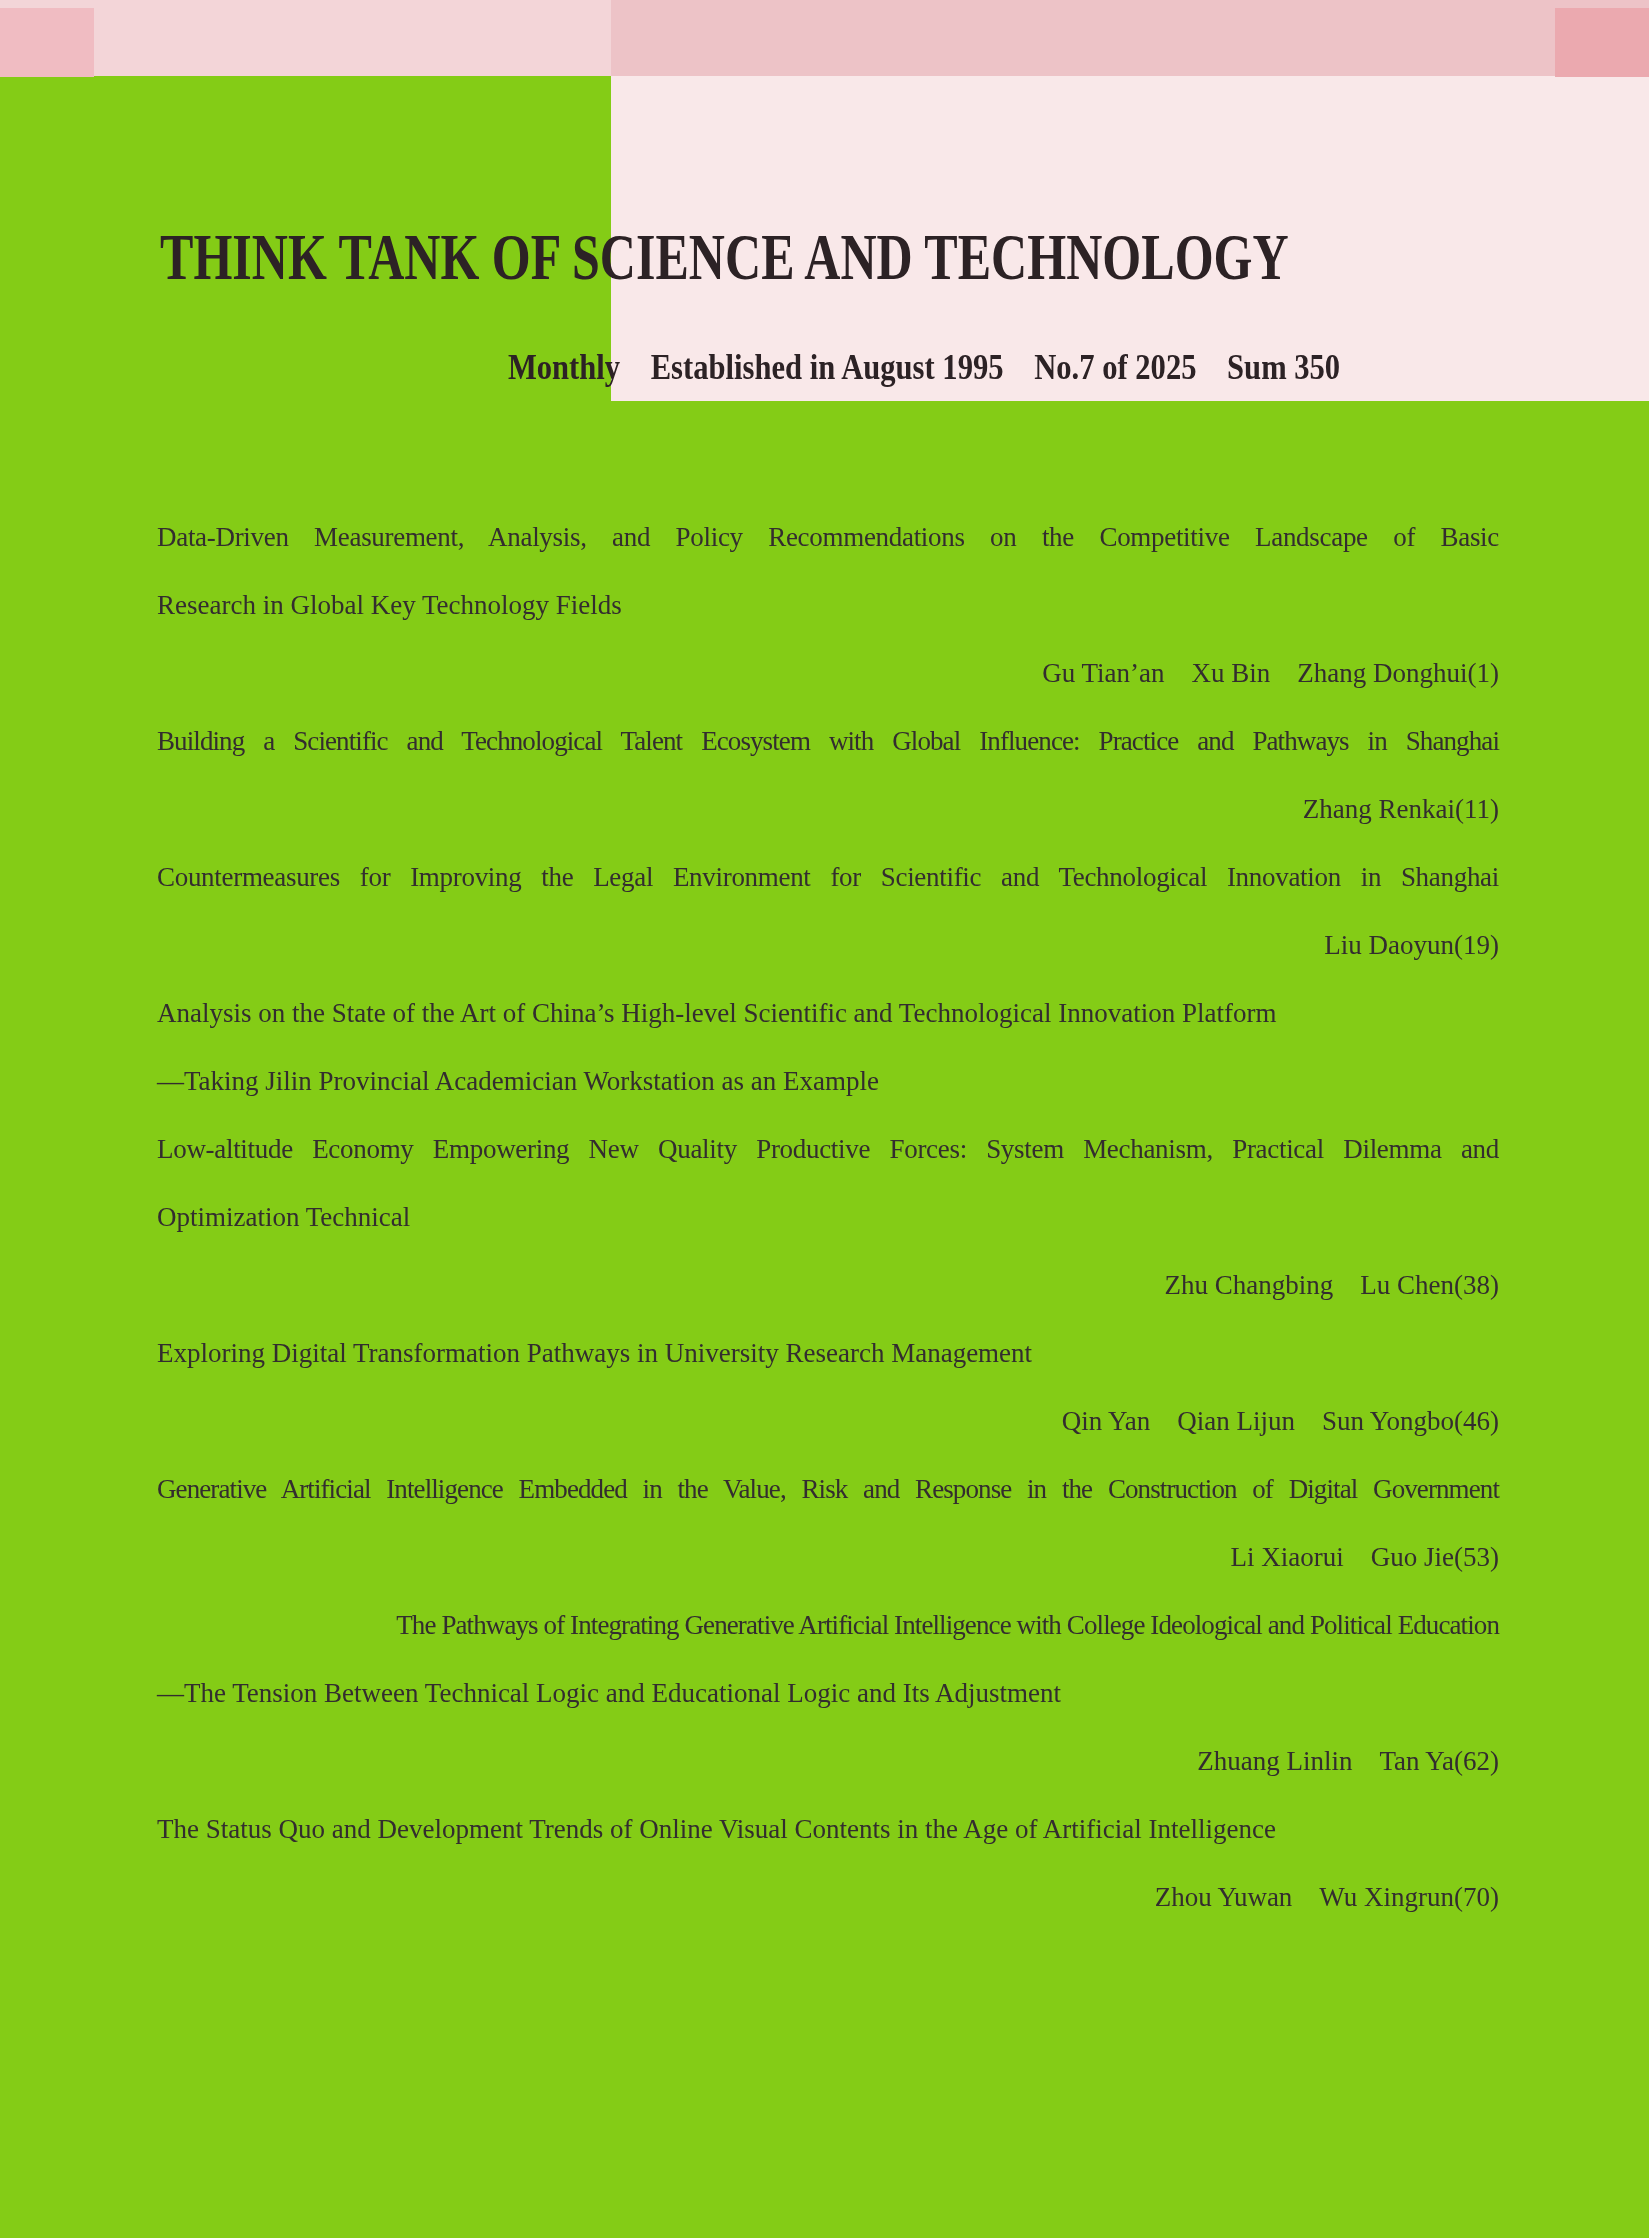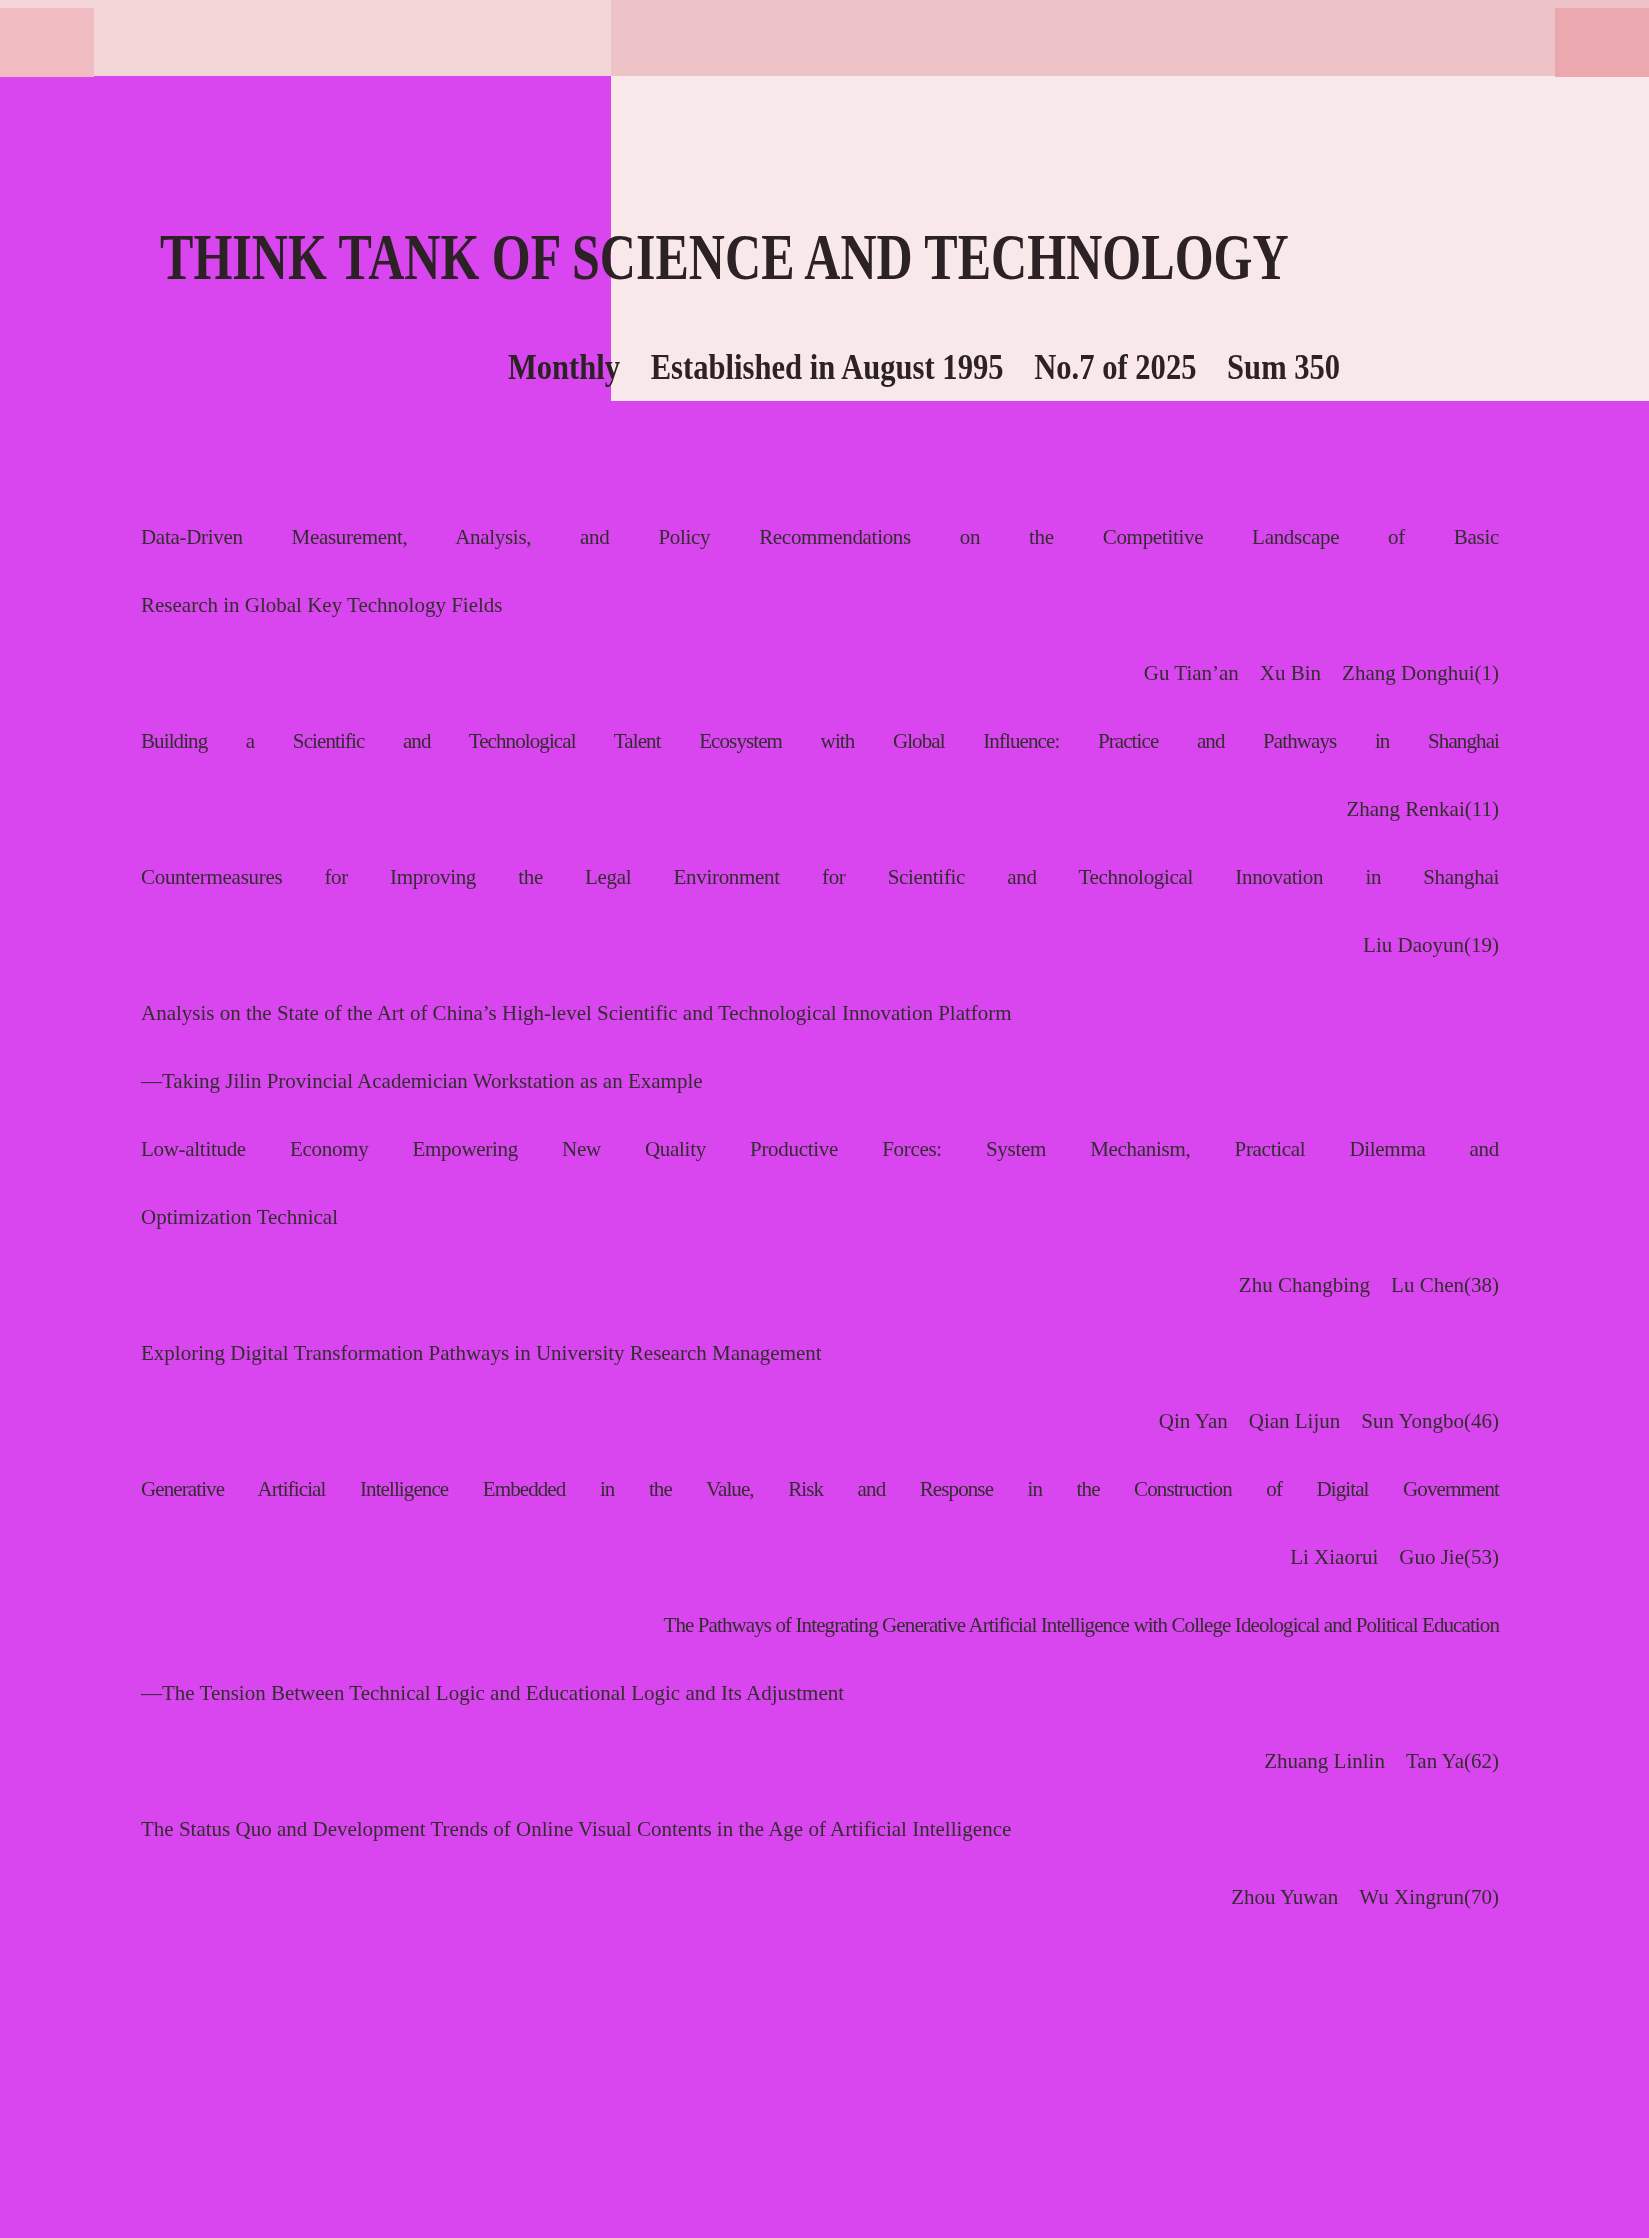--- a/index.html
+++ b/index.html
@@ -1,20 +1,20 @@
 <!DOCTYPE html>
 <html style="font-size:10.6px"><head>
 <meta charset="utf-8">
 <style>
   html, body { margin: 0; padding: 0; background: #ffffff; }
   #page {
     position: relative;
     width: 1649px;
     height: 2239px;
-    background: #d946ef;
+    background: #84cc16;
     overflow: hidden;
     font-family: "Liberation Serif", serif;
   }
 
   
   .band        { position: absolute; left: 0; top: 0; width: 1649px; height: 76px; background: #f3d5d8; }
   .band-overlap{ position: absolute; left: 611px; top: 0; width: 1039px; height: 76px; background: #edc3c7; }
   .big-block   { position: absolute; left: 611px; top: 76px; width: 1039px; height: 325px; background: #f9e8e9; }
   .accent-left { position: absolute; left: 0; top: 8px; width: 94px; height: 69px; background: #f0bcc2; }
   .accent-right{ position: absolute; left: 1555px; top: 8px; width: 94px; height: 69px; background: #eba9af; }
@@ -36,22 +36,22 @@
     color: #2c2225; white-space: pre;
   }
   .journal-subtitle > span {
     display: inline-block;
     transform: scaleX(0.85);
     transform-origin: right center;
   }
 
   
   .toc {
-    position: absolute; left: 141px; right: 150px; top: 503px;
-    color: #332d2f; font-size: 21px;
+    position: absolute; left: 157px; right: 150px; top: 503px;
+    color: #332d2f; font-size: 27px;
   }
   .line { height: 68px; line-height: 68px; white-space: pre-wrap; }
   .title-line.justify {
     text-align: justify;
     text-align-last: justify;
     letter-spacing: -0.3px;
     white-space: normal;
   }
   .title-line.tight { letter-spacing: -0.9px; text-align: right; }
   .leader-line { display: flex; align-items: flex-start; }

